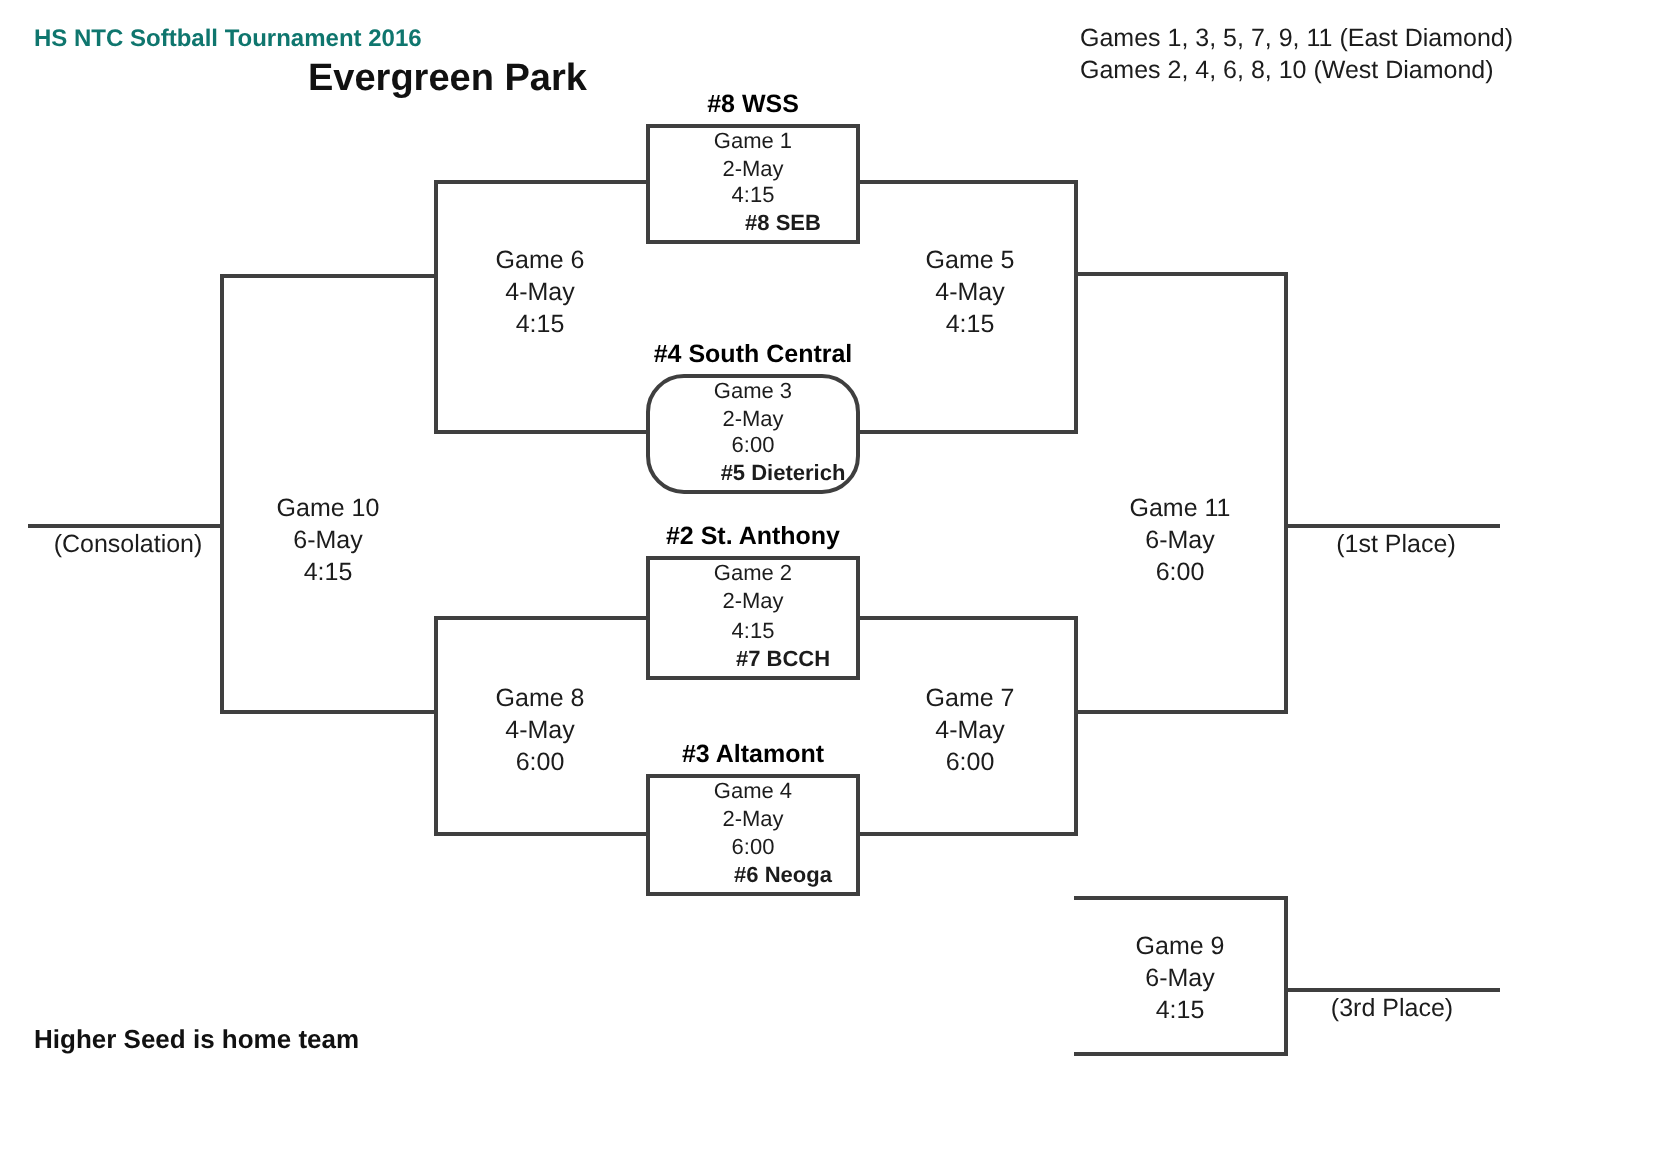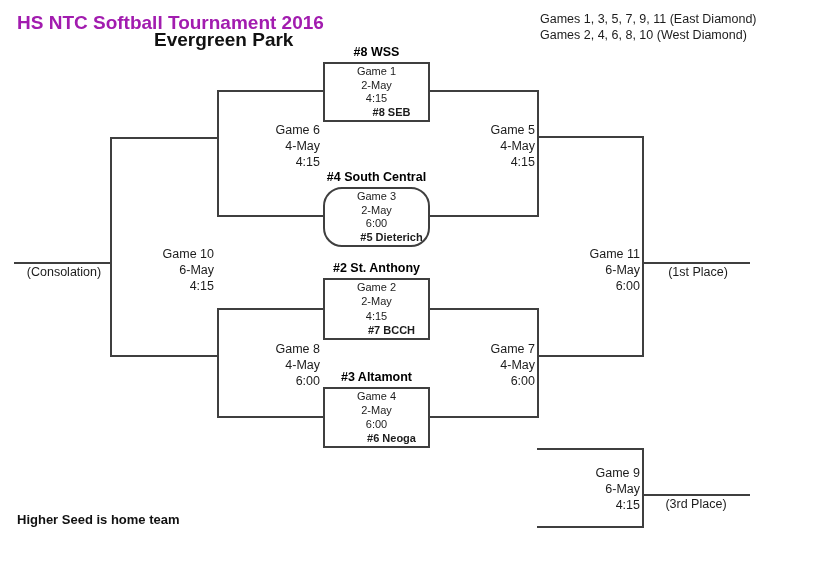--- a/index.html
+++ b/index.html
@@ -5,35 +5,35 @@
   * { margin:0; padding:0; box-sizing:border-box; }
   body { background:#fff; font-family:"Liberation Sans", sans-serif; }
   #stage {
     position:relative; width:828px; height:576px; background:#ffffff;
     color:#1c1c1c; overflow:hidden;
   }
   .hl { position:absolute; height:2px; background:#3f3f3f; }
   .vl { position:absolute; width:2px; background:#3f3f3f; }
   .txt { position:absolute; white-space:nowrap; }
   .bold { font-weight:bold;padding-left:30px; }
-  .title1 { font-size:19px; font-weight:bold; color:#a21caf; }
+  .title1 { font-size:12px; font-weight:bold; color:#0f766e; }
   .title2 { font-size:19px; font-weight:bold; color:#111;padding-left:42px; }
   .note { font-size:12.5px; color:#1c1c1c; line-height:16px; }
   .game-box {
     position:absolute; left:323px; width:107px; border:2px solid #3f3f3f;
     background:#fff; display:flex; flex-direction:column;
     justify-content:space-evenly; text-align:center; font-size:11px;
     line-height:13px; z-index:2;
   }
   .seed-header {
     position:absolute; left:310px; width:133px; text-align:center;
     font-size:12.5px; font-weight:bold; color:#000; z-index:3;
   }
   .float-label {
-    position:absolute; width:100px; text-align:right; font-size:12.5px;
+    position:absolute; width:100px; text-align:center; font-size:12.5px;
     line-height:16px; color:#1c1c1c; z-index:2;
   }
   .place-label {
     position:absolute; width:100px; text-align:center; font-size:12.5px;
     color:#1c1c1c;
   }
   .footer-note { font-size:13px; font-weight:bold; color:#111; }
 </style>
 </head>
 <body>

